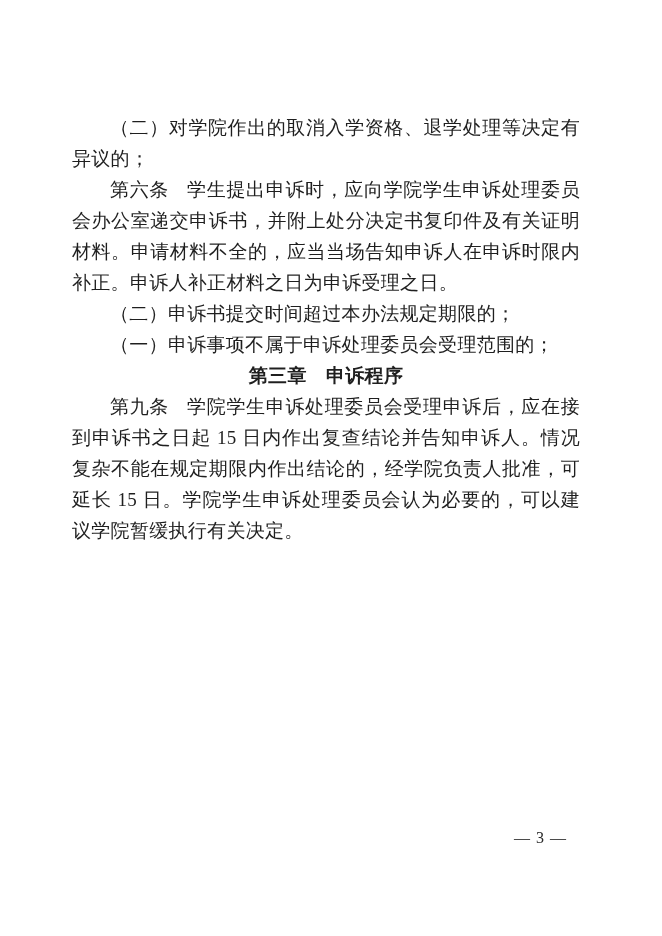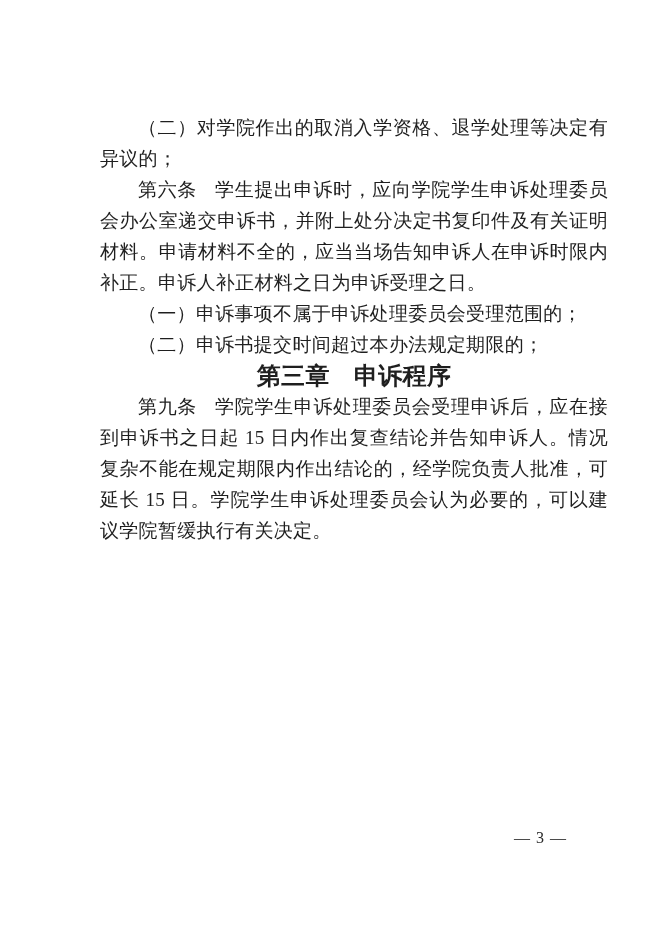--- a/index.html
+++ b/index.html
@@ -14,39 +14,39 @@
     margin: 0 auto;
     background: #ffffff;
     box-sizing: border-box;
     overflow: hidden;
     font-family: "Liberation Serif", "DejaVu Serif", serif;
     color: #1f1f1f;
   }
   .text-block {
     position: absolute;
     top: 112px;
-    left: 100px;
+    left: 72px;
     width: 508px;
   }
   .para {
     margin: 0;
     font-size: 19px;
     line-height: 31px;
     text-align: justify;
     text-indent: 2em;
     letter-spacing: 0.3px;
   }
   .para .term {
     font-weight: 400;
     margin-right: 0.95em;
     font-family: "Liberation Sans", "DejaVu Sans", sans-serif;
   }
   .chapter {
     margin: 0;
-    font-size: 24px;
+    font-size: 19px;
     line-height: 31px;
     text-align: center;
     text-indent: 0;
     font-weight: 700;
     font-family: "Liberation Sans", "DejaVu Sans", sans-serif;
     letter-spacing: 0.3px;
   }
   .page-footer {
     position: absolute;
     top: 826px;
@@ -63,23 +63,23 @@
 <main class="sheet">
   <section class="text-block">
 
     <p class="para">（二）对学院作出的取消入学资格、退学处理等决定有异议的；</p>
 
 
     <p class="para"><strong class="term">第六条</strong><span>学生提出申诉时，应向学院学生申诉处理委员会办公室递交申诉书，并附上处分决定书复印件及有关证明材料。申请材料不全的，应当当场告知申诉人在申诉时限内补正。申诉人补正材料之日为申诉受理之日。</span></p>
 
 
 
+    <p class="para">（二）申诉书提交时间超过本办法规定期限的；</p>
+
     <p class="para">（一）申诉事项不属于申诉处理委员会受理范围的；</p>
-
-    <p class="para">（二）申诉书提交时间超过本办法规定期限的；</p>
 
 
     <h2 class="chapter">第三章　申诉程序</h2>
 
     <p class="para"><strong class="term">第九条</strong><span>学院学生申诉处理委员会受理申诉后，应在接到申诉书之日起 15 日内作出复查结论并告知申诉人。情况复杂不能在规定期限内作出结论的，经学院负责人批准，可延长 15 日。学院学生申诉处理委员会认为必要的，可以建议学院暂缓执行有关决定。</span></p>
 
   </section>
 
   <footer class="page-footer">
     <span>— 3 —</span>

